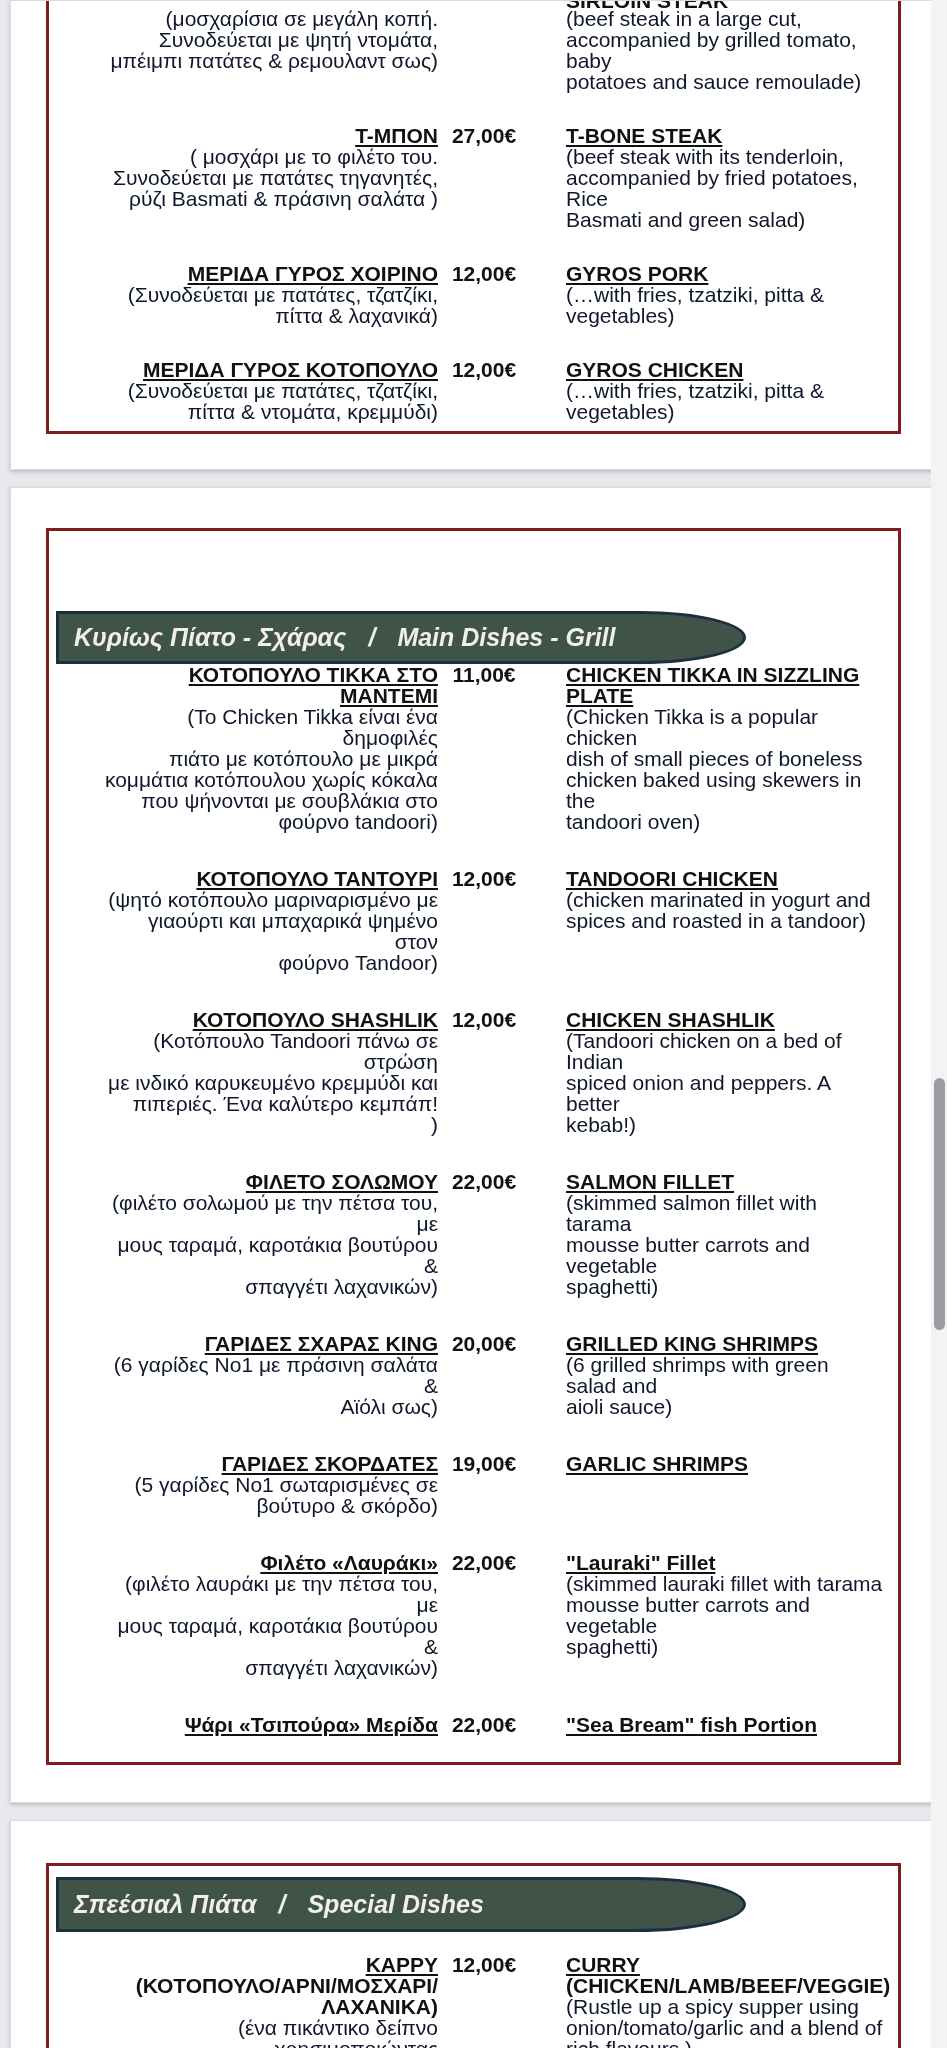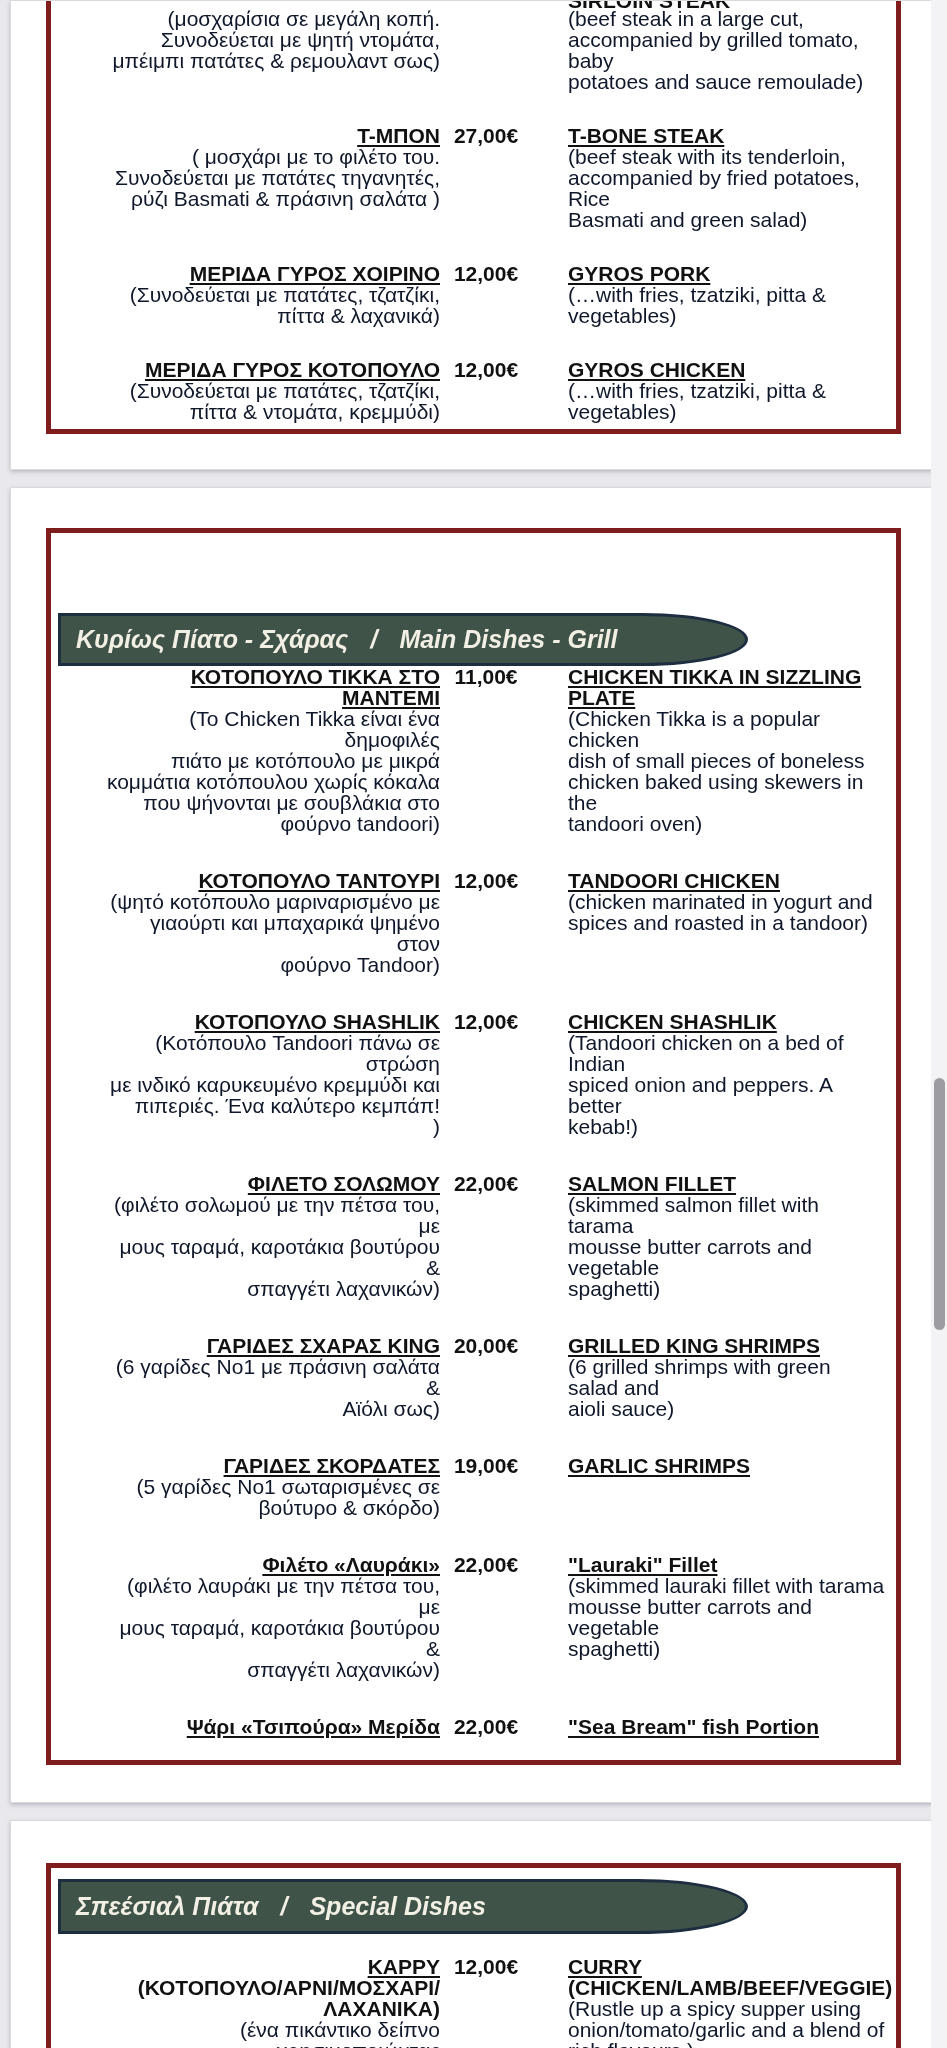--- a/index.html
+++ b/index.html
@@ -13,21 +13,21 @@
   .page{
     position:absolute;left:10px;width:930px;background:#ffffff;
     border:1px solid #d9d9df;box-sizing:border-box;
     box-shadow:0 2px 4px rgba(70,70,85,.28);
     overflow:hidden;
   }
   #page1{top:0;height:470px;}
   #page2{top:487px;height:1316px;}
   #page3{top:1820px;height:260px;}
   
-  .frame{position:absolute;box-sizing:border-box;border:5px solid #7f1d1d;}
+  .frame{position:absolute;box-sizing:border-box;border:3px solid #7f1d1d;}
   .f1{top:-12px;left:35px;width:855px;height:445px;border-top:none;}
   .f2{top:40px;left:35px;width:855px;height:1237px;}
   .f3{top:42px;left:35px;width:855px;height:300px;}
   
   .banner{
     margin-left:7px;height:55px;width:690px;box-sizing:border-box;
     background:#3f5349;border:3px solid #1e2e41;
     border-top-right-radius:115px 29px;border-bottom-right-radius:115px 29px;
     display:flex;align-items:center;padding-left:15px;
     color:#f2efe4;font-style:italic;font-weight:bold;font-size:25px;

